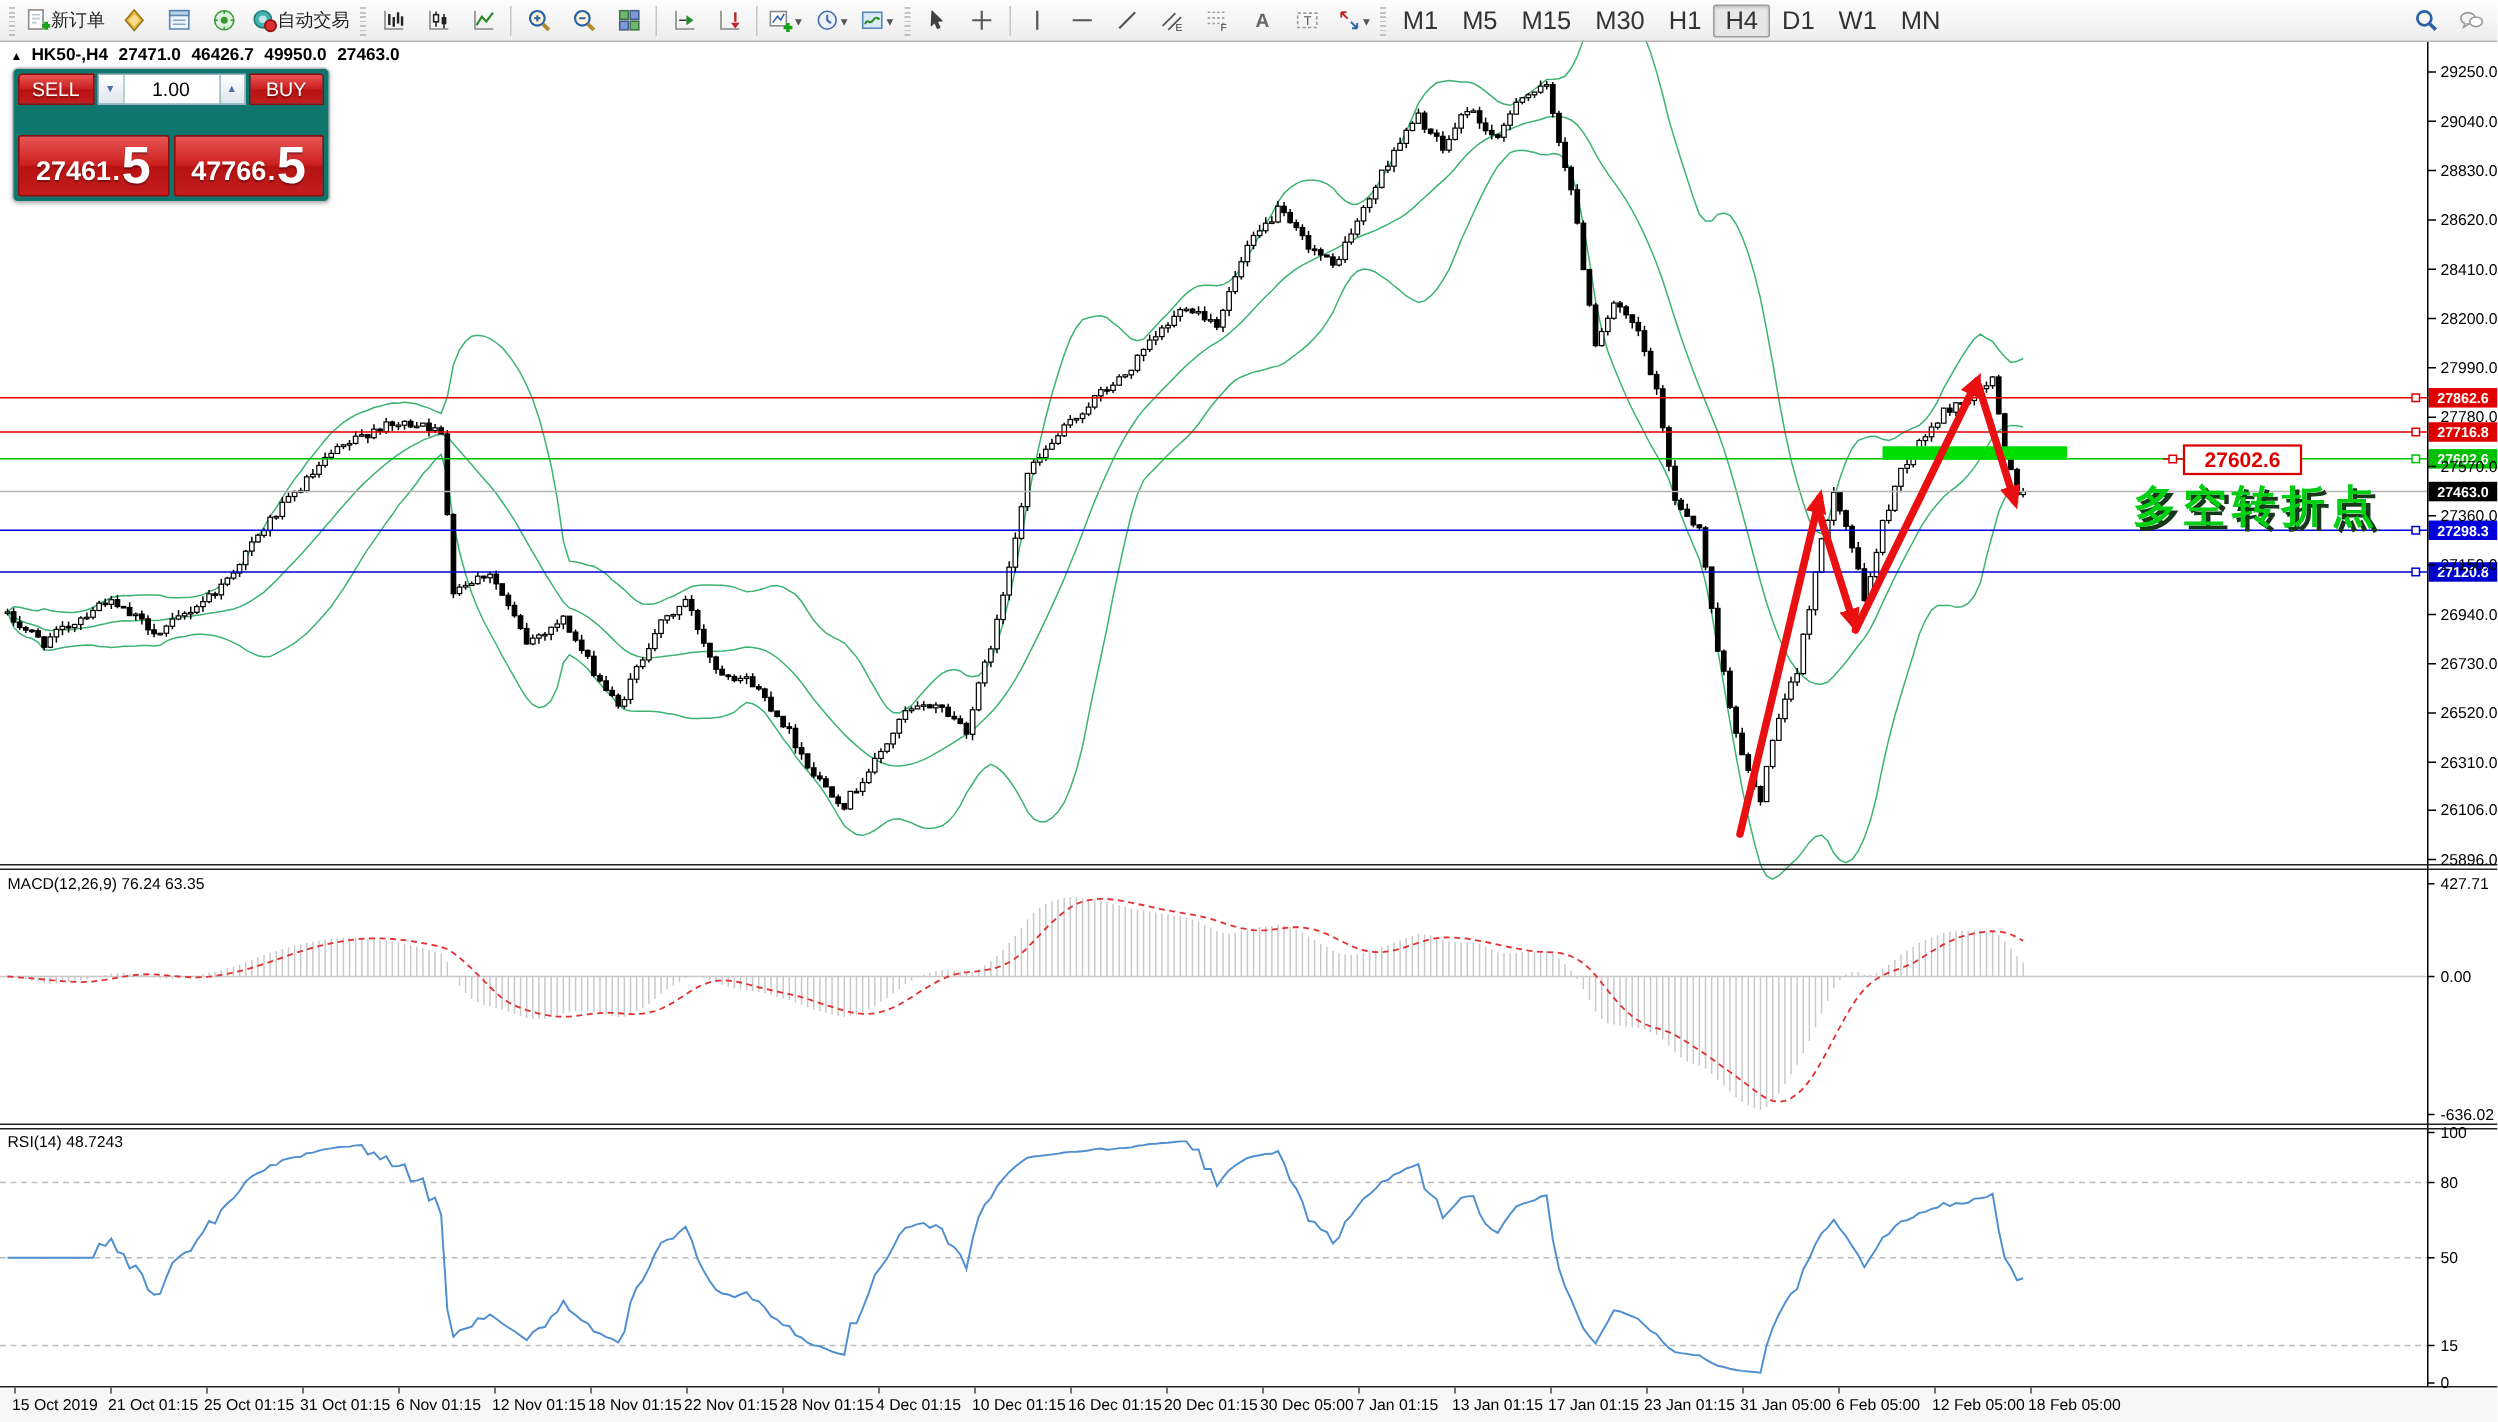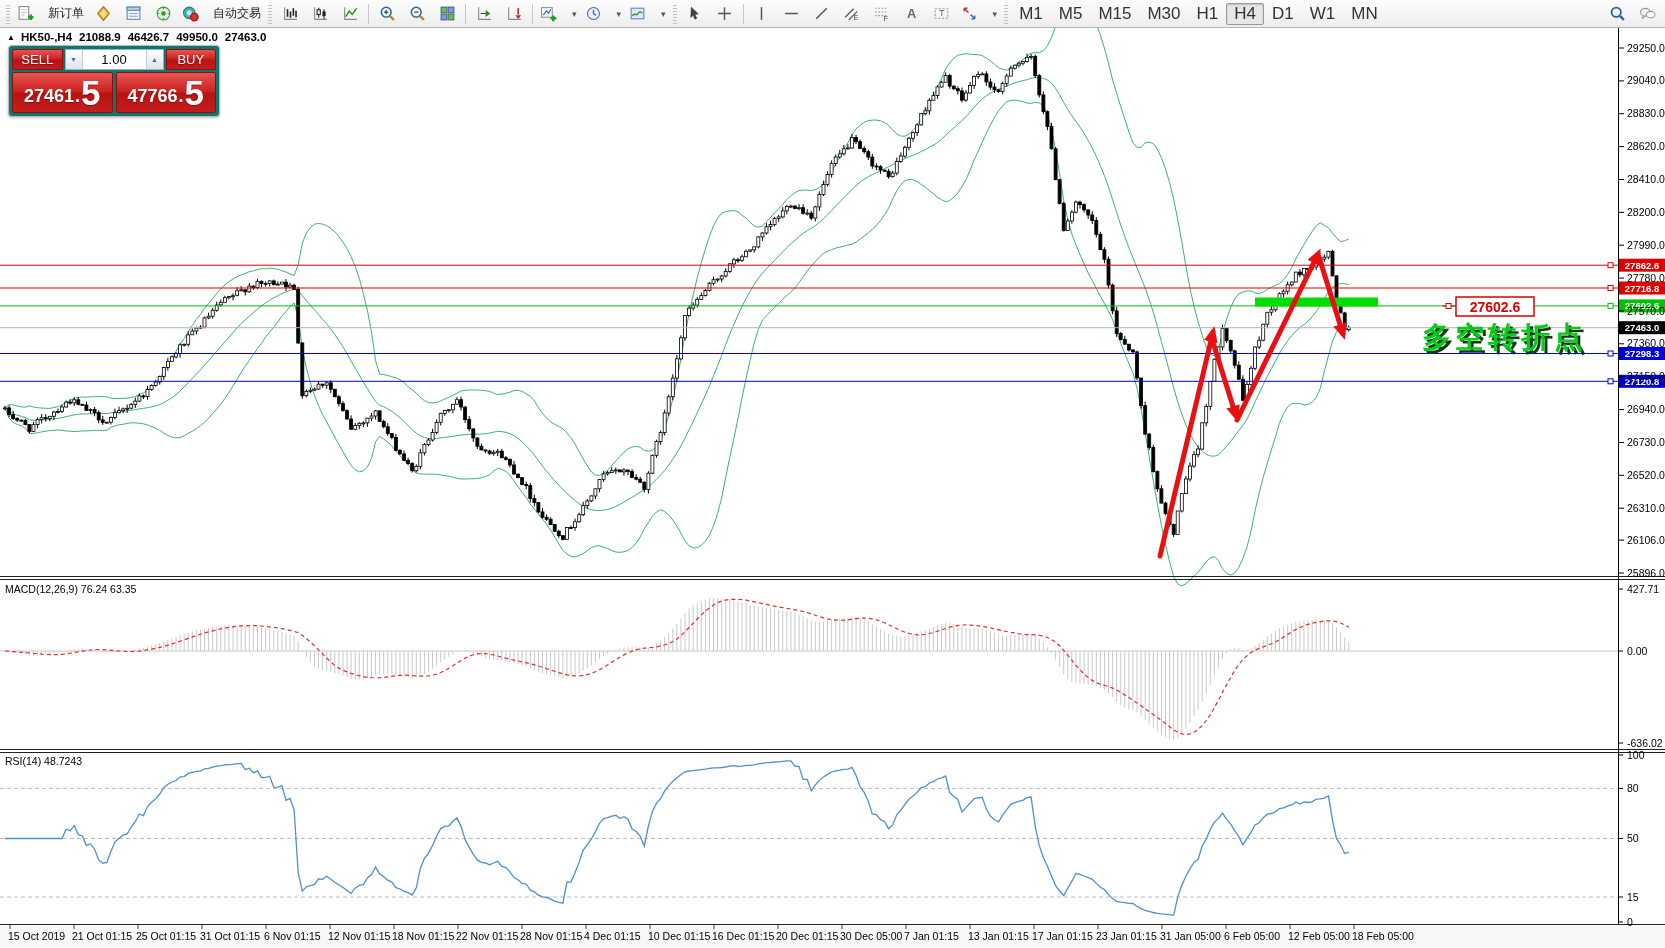--- a/index.html
+++ b/index.html
@@ -4,21 +4,21 @@
 <style>
   html,body{margin:0;padding:0}
   body{width:1665px;height:948px;overflow:hidden;position:relative;background:#fff;
        font-family:"Liberation Sans",sans-serif;-webkit-font-smoothing:antialiased}
   svg{font-family:"Liberation Sans",sans-serif}
   
   .toolbar{position:absolute;top:0;left:0;width:1665px;height:28px;box-sizing:border-box;
     background:linear-gradient(#fdfdfd,#ededed);border-bottom:1px solid #b5b5b5;
     display:flex;align-items:center;padding:0 3px;z-index:5}
   .tb-btn{height:22px;min-width:22px;display:flex;align-items:center;justify-content:center;
-    gap:14px;padding:0 3px;border:1px solid transparent;border-radius:2px;font-size:12px;color:#222;cursor:default}
+    gap:0;padding:0 3px;border:1px solid transparent;border-radius:2px;font-size:12px;color:#222;cursor:default}
   .tb-ic{width:17px;height:17px;display:inline-flex}
   .tb-lb{white-space:nowrap}
   .tb-dd{font-size:9px;color:#555;margin-left:1px}
   .tb-sep{width:1px;height:20px;background:#c6c6c6;margin:0 3px}
   .tb-grip{width:4px;height:20px;margin:0 3px;
     background:repeating-linear-gradient(0deg,#c2c2c2 0 1px,transparent 1px 3px)}
   .tb-spacer{flex:1}
   .tf-btn{height:20px;padding:0 7px;display:flex;align-items:center;font-size:17px;color:#333;
     border:1px solid transparent;border-radius:2px}
   .tf-btn.active{background:#e7e7e7;border-color:#9a9a9a;box-shadow:inset 0 1px 2px rgba(0,0,0,.18)}
@@ -33,21 +33,21 @@
     border:1px solid #8e0e0e;display:flex;align-items:center;justify-content:center;
     font-size:13px;text-shadow:0 1px 1px rgba(0,0,0,.35)}
   .sell-btn{width:50px;border-radius:3px 0 0 0}
   .buy-btn{width:50px;border-radius:0 3px 0 0;margin-left:auto}
   .vol-wrap{display:flex;width:100px;margin:0 2px;border:1px solid #9ab0c8}
   .spin{width:16px;background:linear-gradient(#fefefe,#dfe5ec);border-right:1px solid #c3cedb;
     display:flex;align-items:center;justify-content:center;font-size:7px;color:#4a6ea9}
   .spin:last-child{border-right:none;border-left:1px solid #c3cedb}
   .vol-input{flex:1;border:none;outline:none;text-align:center;font-size:13px;width:58px;
     font-family:"Liberation Sans",sans-serif;color:#000}
-  .tp-prices{display:flex;gap:3px;margin-top:2px}
+  .tp-prices{display:flex;gap:3px;margin-top:20px}
   .price-block{flex:1;height:38px;border-radius:2px;display:flex;align-items:flex-end;
     justify-content:center;padding-bottom:1px}
   .pb-main{font-size:18px;font-weight:bold;line-height:30px}
   .pb-dot{font-size:18px;font-weight:bold;line-height:30px;margin:0 1px}
   .pb-big{font-size:35px;font-weight:bold;line-height:36px}
   
   #chart-svg{position:absolute;top:0;left:0}
   .zz{stroke:#e81010;stroke-width:5;fill:none;stroke-linecap:round}
   .hl-bar{fill:#00dd00}
   .pivot-num{fill:#dd0000;font-size:14px;font-weight:bold}
@@ -1479,21 +1479,21 @@
     <text x="1425" y="350" class="cn-sh">多空转折点</text>
     <text x="1422" y="347" class="cn-tx">多空转折点</text>
     <text x="5" y="592.5" class="ind-lb">MACD(12,26,9) 76.24 63.35</text>
     <text x="5" y="764.5" class="ind-lb">RSI(14) 48.7243</text>
   </g>
 </svg>
 
 <div class="ohlc-title">
   <span class="collapse">▲</span>
   <span>HK50-,H4</span>
-  <span>21088.9</span>
+  <span>27471.0</span>
   <span>46426.7</span>
   <span>49950.0</span>
   <span>27463.0</span>
 </div>
 
 <div class="trade-panel">
   <div class="tp-row1">
     <div class="redbtn sell-btn">SELL</div>
     <div class="vol-wrap">
       <div class="spin">▼</div>

